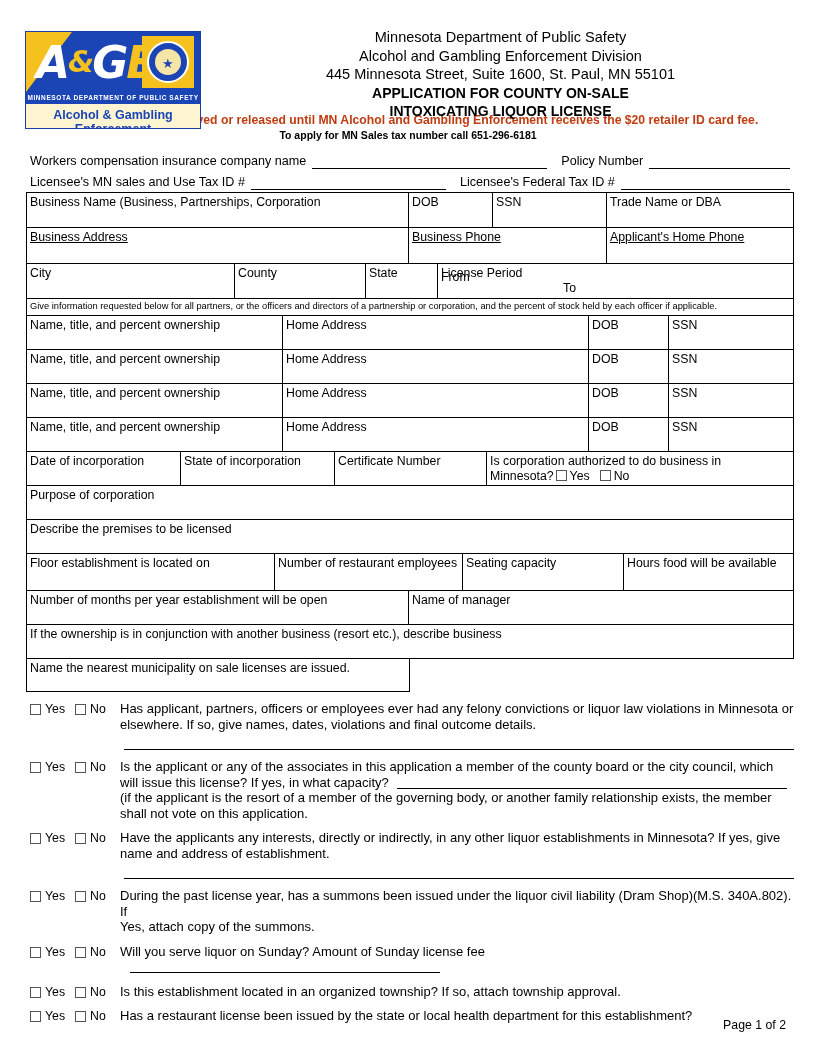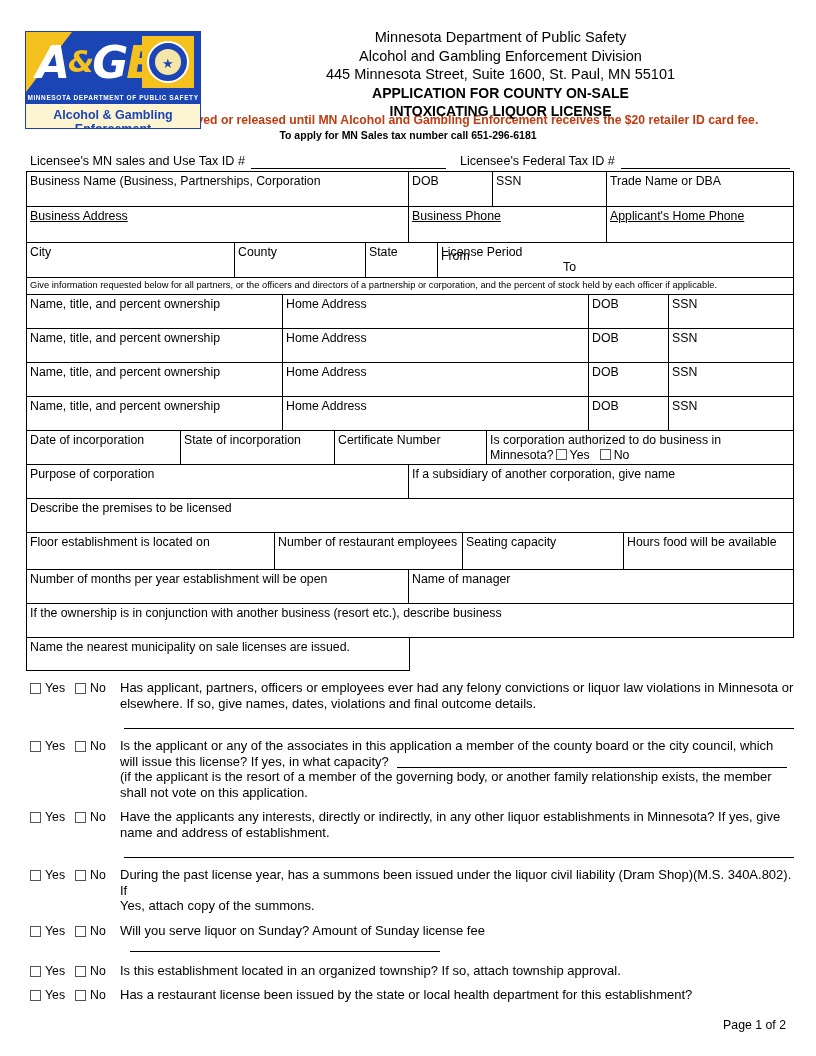--- a/index.html
+++ b/index.html
@@ -331,20 +331,26 @@
       <div class="head-title">APPLICATION FOR COUNTY ON-SALE</div>
       <div class="head-title">INTOXICATING LIQUOR LICENSE</div>
     </div>
   </div>
 
   <div class="warn">No license will be approved or released until MN Alcohol and Gambling Enforcement receives the $20 retailer ID card fee.</div>
   <div class="subwarn">To apply for MN Sales tax number call 651-296-6181</div>
 
   <div class="lined-rows">
     <div class="lined-row">
+      <span class="lbl">Workers compensation insurance company name</span>
+      <span class="rule" style="width:235px"></span>
+      <span class="lbl" style="margin-left:14px">Policy Number</span>
+      <span class="rule" style="flex:1 1 auto"></span>
+    </div>
+    <div class="lined-row">
       <span class="lbl">Licensee's MN sales and Use Tax ID #</span>
       <span class="rule" style="width:195px"></span>
       <span class="lbl" style="margin-left:14px">Licensee's Federal Tax ID #</span>
       <span class="rule" style="flex:1 1 auto"></span>
     </div>
   </div>
 
   <div class="grid">
 
     <div class="row">
@@ -405,21 +411,20 @@
       <div class="cell h33" style="width:154px"><span>State of incorporation</span></div>
       <div class="cell h33" style="width:152px"><span>Certificate Number</span></div>
       <div class="cell h33" style="flex:1 1 auto">
         <span>Is corporation authorized to do business in</span>
         <span class="mn-line2"><span>Minnesota?</span><span class="inline-ck"></span><span>Yes</span><span class="inline-ck" style="margin-left:10px"></span><span>No</span></span>
       </div>
     </div>
 
     <div class="row">
       <div class="cell h33" style="width:382px"><span>Purpose of corporation</span></div>
-      <div class="cell h33" style="flex:1 1 auto"><span>If a subsidiary of another corporation, give name</span></div>
     </div>
 
     <div class="row">
       <div class="cell h33" style="flex:1 1 auto"><span>Describe the premises to be licensed</span></div>
     </div>
 
     <div class="row">
       <div class="cell h36" style="width:248px"><span>Floor establishment is located on</span></div>
       <div class="cell h36" style="width:188px"><span>Number of restaurant employees</span></div>
       <div class="cell h36" style="width:161px"><span>Seating capacity</span></div>

